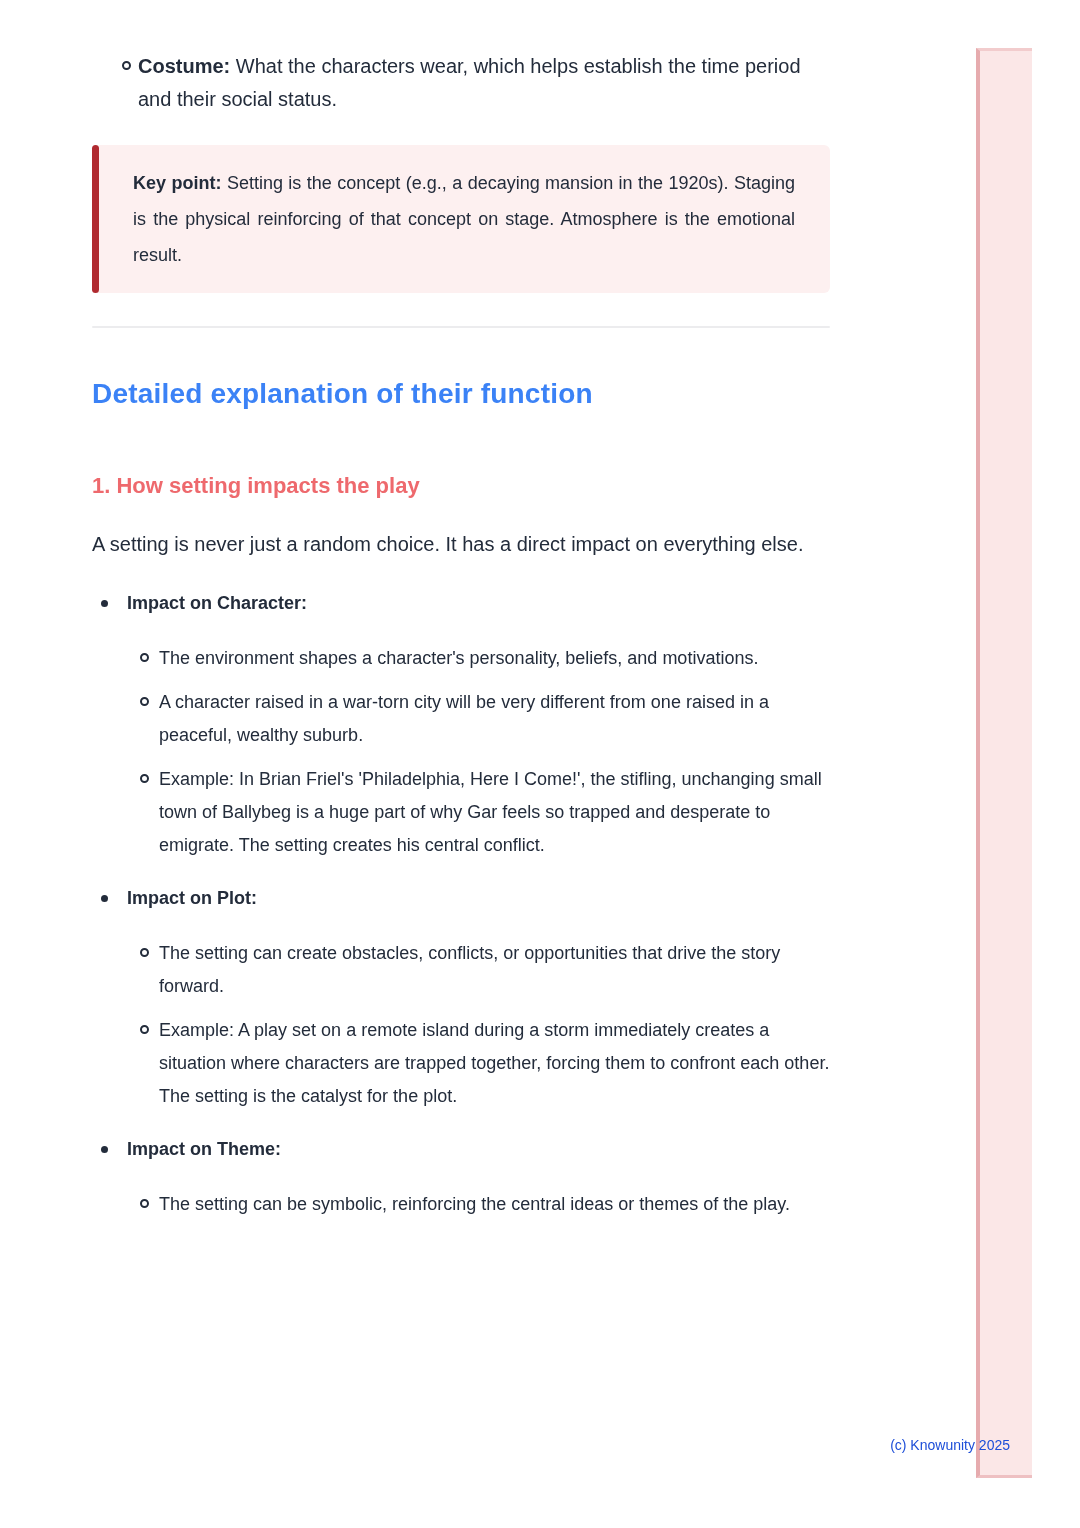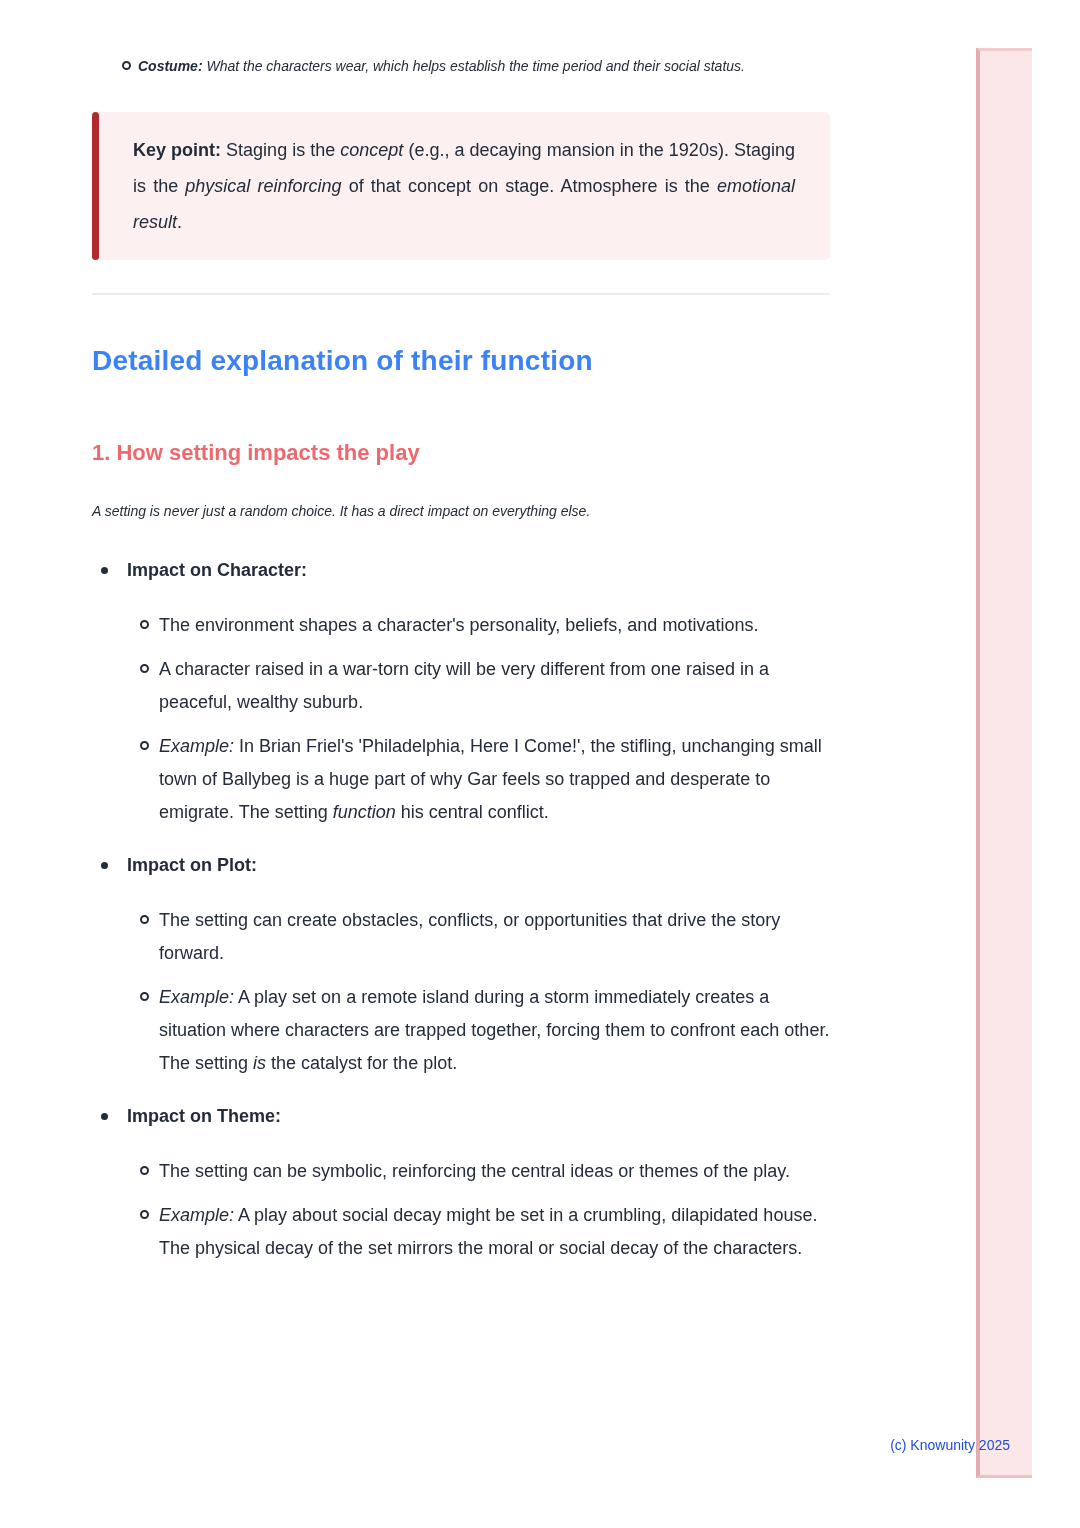--- a/index.html
+++ b/index.html
@@ -25,21 +25,21 @@
   }
 
   .content {
     position: absolute;
     left: 92px; top: 0;
     width: 738px;
     padding-top: 50px;
     z-index: 2;
   }
 
-  .body-text { font-size: 14px; line-height: 33px; font-style: italic; }
+  .body-text { font-size: 20px; line-height: 33px; }
 
   
   .lead-item { position: relative; padding-left: 46px; }
   .lead-item .marker2 { left: 30px; }
 
   .marker2 {
     position: absolute;
     top: 11px;
     width: 9px; height: 9px;
     border: 2px solid #232c3b;
@@ -51,21 +51,21 @@
   .marker1 {
     position: absolute;
     left: 9px; top: 13px;
     width: 7px; height: 7px;
     border-radius: 50%;
     background: #232c3b;
     display: inline-block;
   }
 
   b, .bold { font-weight: bold; }
-  .it { font-style: italic; }
+  .it { }
 
   
   .callout {
     margin-top: 29px;
     position: relative;
     background: #fdf0f0;
     border-radius: 6px;
     padding: 20px 35px 20px 41px;
     font-size: 18px;
     line-height: 36px;
@@ -148,21 +148,21 @@
 
 <div class="content">
 
   <div class="lead-item body-text">
     <span class="marker2"></span>
     <span class="bold">Costume: </span><span>What the characters wear, which helps establish the time period and their social status.</span>
   </div>
 
   <div class="callout">
     <span class="callout-bar"></span>
-    <span class="bold">Key point: </span><span>Staging is the </span><span class="it">concept</span><span> (e.g., a decaying mansion in the 1920s). Staging is the </span><span class="it">physical reinforcing</span><span> of that concept on stage. Atmosphere is the </span><span class="it">emotional result</span><span>.</span>
+    <span class="bold">Key point: </span><span>Setting is the </span><span class="it">concept</span><span> (e.g., a decaying mansion in the 1920s). Staging is the </span><span class="it">physical reinforcing</span><span> of that concept on stage. Atmosphere is the </span><span class="it">emotional result</span><span>.</span>
   </div>
 
   <hr class="divider">
 
   <h1 class="page-h1">Detailed explanation of their function</h1>
 
   <h2 class="page-h2">1. How setting impacts the play</h2>
 
   <p class="intro body-text">A setting is never just a random choice. It has a direct impact on everything else.</p>
 
@@ -176,21 +176,21 @@
       <li class="li2">
         <span class="marker2"></span>
         <span>The environment shapes a character's personality, beliefs, and motivations.</span>
       </li>
       <li class="li2">
         <span class="marker2"></span>
         <span>A character raised in a war-torn city will be very different from one raised in a peaceful, wealthy suburb.</span>
       </li>
       <li class="li2">
         <span class="marker2"></span>
-        <span class="it">Example:</span><span> In Brian Friel's 'Philadelphia, Here I Come!', the stifling, unchanging small town of Ballybeg is a huge part of why Gar feels so trapped and desperate to emigrate. The setting </span><span class="it">function</span><span> his central conflict.</span>
+        <span class="it">Example:</span><span> In Brian Friel's 'Philadelphia, Here I Come!', the stifling, unchanging small town of Ballybeg is a huge part of why Gar feels so trapped and desperate to emigrate. The setting </span><span class="it">creates</span><span> his central conflict.</span>
       </li>
     </ul>
 
     <li class="li1">
       <span class="marker1"></span>
       <span>Impact on Plot:</span>
     </li>
     <ul class="sub-list">
       <li class="li2">
         <span class="marker2"></span>
@@ -204,22 +204,18 @@
 
     <li class="li1">
       <span class="marker1"></span>
       <span>Impact on Theme:</span>
     </li>
     <ul class="sub-list">
       <li class="li2">
         <span class="marker2"></span>
         <span>The setting can be symbolic, reinforcing the central ideas or themes of the play.</span>
       </li>
-      <li class="li2">
-        <span class="marker2"></span>
-        <span class="it">Example:</span><span> A play about social decay might be set in a crumbling, dilapidated house. The physical decay of the set mirrors the moral or social decay of the characters.</span>
-      </li>
     </ul>
 
   </ul>
 </div>
 
 <div class="footer-copyright">(c) Knowunity 2025</div>
 
 </body></html>

